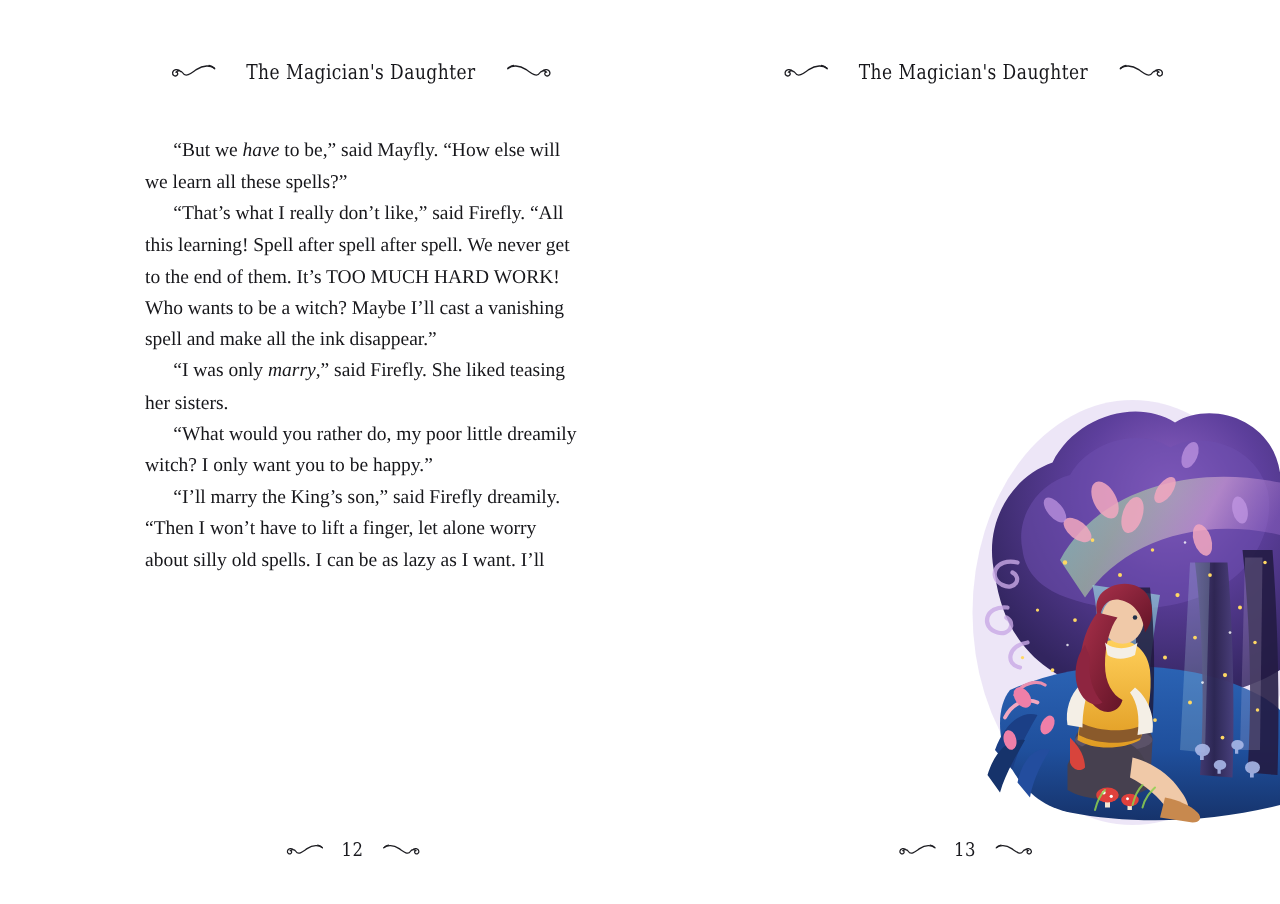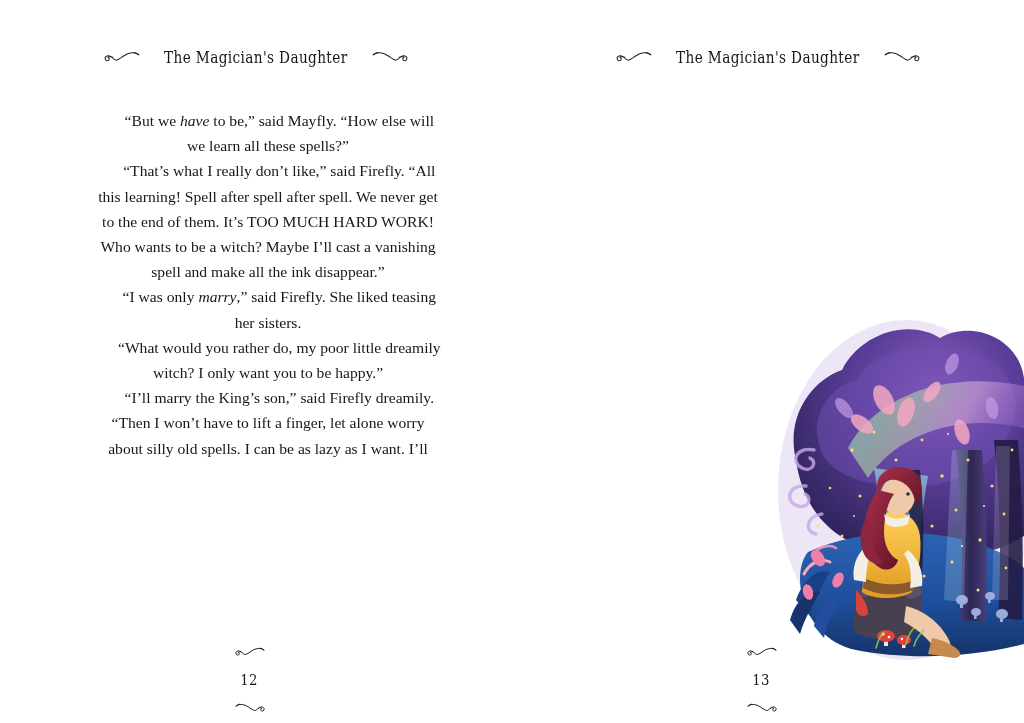--- a/index.html
+++ b/index.html
@@ -6,20 +6,21 @@
   body{
     width:1024px;height:723px;
     background:#ffffff;
     font-family:"Liberation Serif","DejaVu Serif",serif;
     overflow:hidden;
     position:relative;
   }
   .spread{
     position:absolute;inset:0;
     display:flex;
+    margin-left:44px;
   }
   .page{
     position:relative;
     width:512px;height:723px;
     box-sizing:border-box;
   }
 
   
   .runhead{
     position:absolute;
@@ -51,37 +52,36 @@
 
   
   .col{
     position:absolute;
     top:108px;
     font-size:15.6px;
     line-height:25.2px;
     color:#17171b;
     text-align:left;
   }
-  .col-left{ left:94px; width:348px;text-align:center; }
+  .col-left{ left:72px; width:348px; }
 
   .col p{margin:0;}
   .col p.ind{text-indent:1.45em;}
   .col i{font-style:italic;}
 
   
   .folio{
     position:absolute;
     left:0;right:13px;
     bottom:30px;
     height:26px;
     display:flex;
     align-items:center;
     justify-content:center;
     gap:13px;
-    flex-direction:column;
   }
   .folio-num{
     font-family:"DejaVu Serif",serif;
     font-size:15px;
     color:#1a1a1f;
     transform:scaleX(.88);
     letter-spacing:.5px;
   }
 
   

